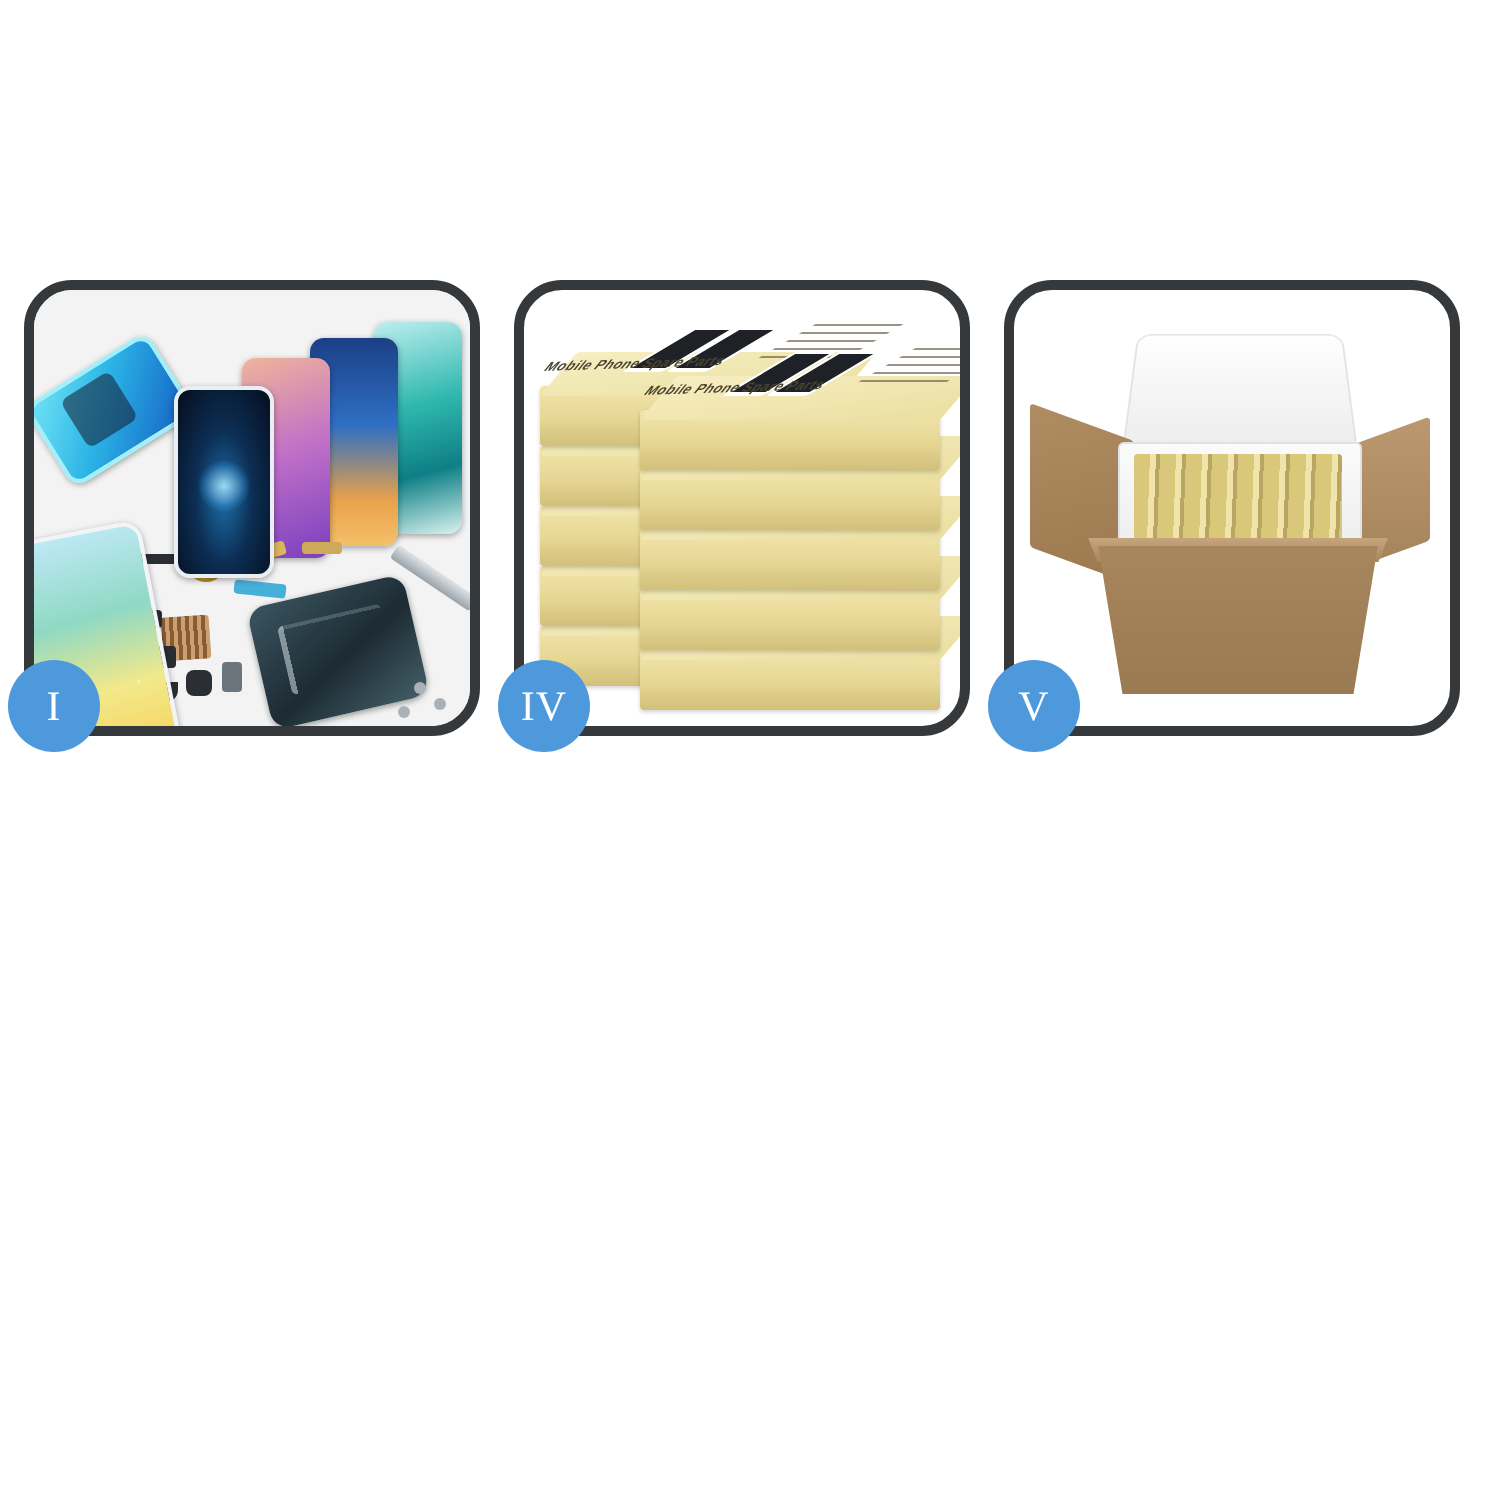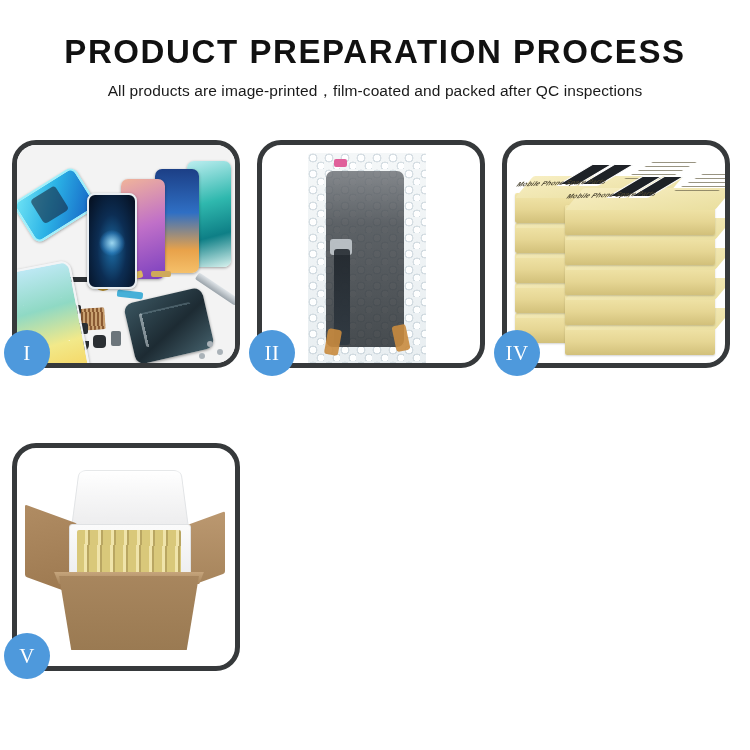--- a/index.html
+++ b/index.html
@@ -390,24 +390,20 @@
     position:absolute; left:72px; top:150px; width:20px; height:18px;
     background: rgba(150,119,86,.7);
     transform: skewY(20deg);
   }
 </style>
 </head>
 <body>
 
 <div class="page">
 
-  <div class="header">
-    <h1 class="title">PRODUCT PREPARATION PROCESS</h1>
-    <p class="subtitle">All products are image-printed，film-coated and packed after QC inspections</p>
-  </div>
 
   <div class="grid">
 
     <div class="panel tinted">
       <div class="panel-inner">
         <div class="scene">
           <div class="ph ph1"></div>
           <div class="ph ph5"></div>
           <div class="ph ph4"></div>
           <div class="ph ph3"></div>
@@ -429,35 +425,20 @@
           <div class="part p10"></div>
           <div class="part p11"></div>
           <div class="screw s1"></div>
           <div class="screw s2"></div>
           <div class="screw s3"></div>
         </div>
       </div>
       <div class="badge">I</div>
     </div>
 
-    <div class="panel">
-      <div class="panel-inner">
-        <div class="scene">
-          <div class="bubblebag">
-            <div class="lcd"></div>
-            <div class="lcd-conn"></div>
-            <div class="lcd-flex"></div>
-            <div class="lcd-tape"></div>
-            <div class="tab-l"></div>
-            <div class="tab-r"></div>
-          </div>
-        </div>
-      </div>
-      <div class="badge">II</div>
-    </div>
 
 
     <div class="panel">
       <div class="panel-inner">
         <div class="scene">
           <div class="stack">
             <div class="sbox b1">
                 <div class="sbox-top"></div>
               </div>
             <div class="sbox b2">

